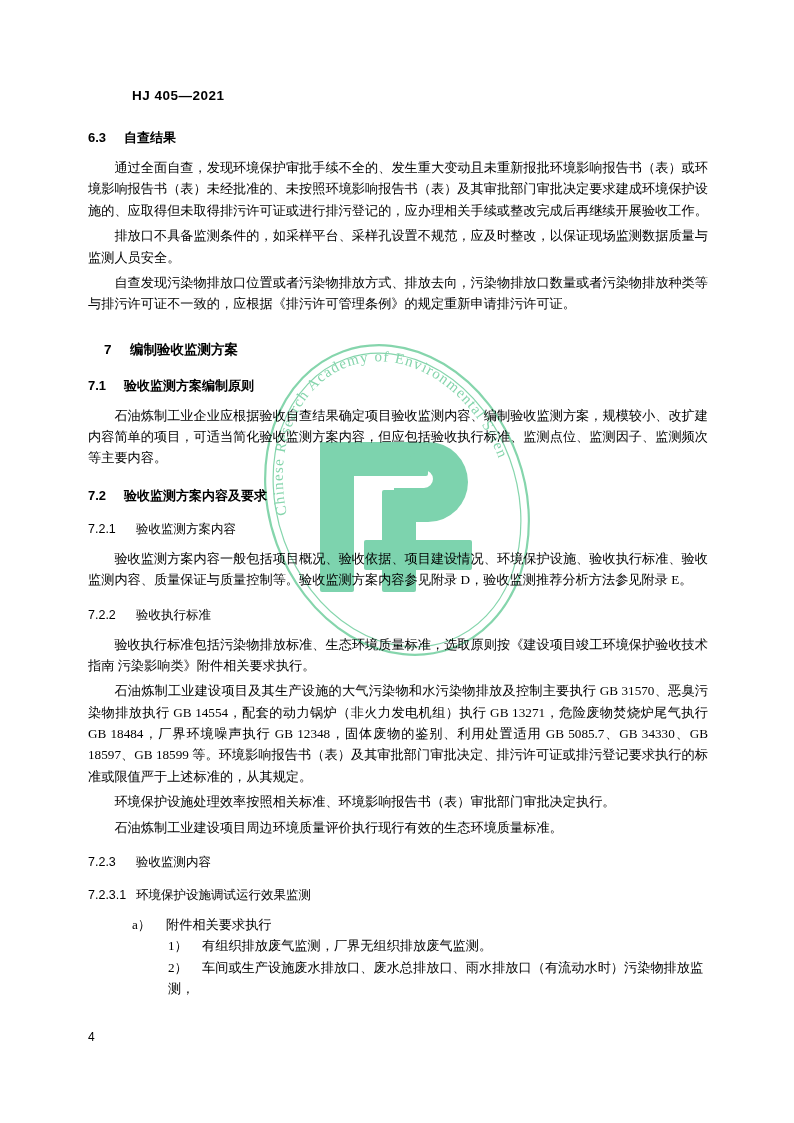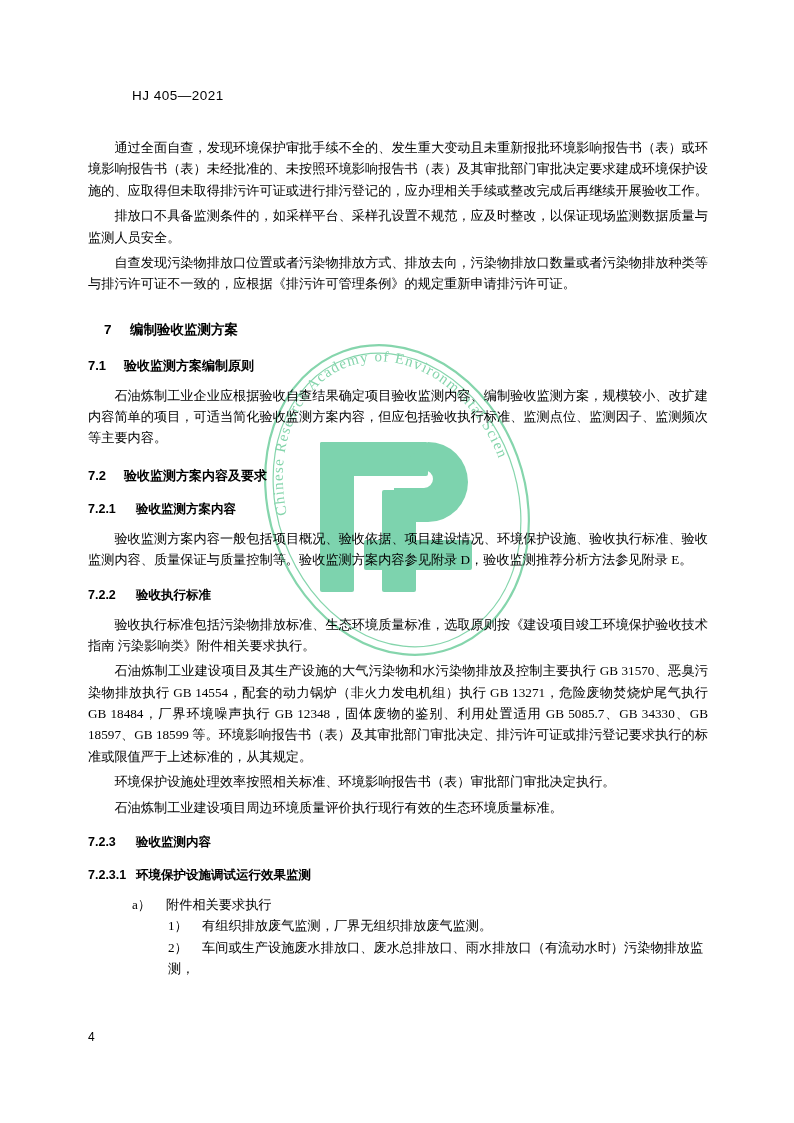--- a/index.html
+++ b/index.html
@@ -23,23 +23,23 @@
   }
   .content {
     position: absolute;
     left: 88px;
     top: 88px;
     width: 620px;
   }
   .header {
     font-family: "Liberation Sans", "DejaVu Sans", sans-serif;
     font-size: 13.5px;
-    font-weight: normal;
+    font-weight: bold;
     letter-spacing: 0.5px;
-    margin-bottom: 34px;
+    margin-bottom: 26px;
     padding-left: 44px;
   }
   .h2 {
     font-family: "Liberation Sans", "DejaVu Sans", sans-serif;
     font-size: 13px;
     font-weight: bold;
     margin: 18px 0 10px 0;
   }
   .h2 .num {
     display: inline-block;
@@ -51,21 +51,21 @@
     font-weight: bold;
     margin: 26px 0 16px 16px;
   }
   .h1 .num {
     display: inline-block;
     min-width: 26px;
   }
   .h3 {
     font-family: "Liberation Sans", "DejaVu Sans", sans-serif;
     font-size: 12.5px;
-    font-weight: bold;
+    font-weight: normal;
     margin: 16px 0 10px 0;
   }
   .h3 .num {
     display: inline-block;
     min-width: 48px;
   }
   p.body {
     font-size: 13.2px;
     line-height: 1.62;
     margin: 4px 0 2px 0;
@@ -144,20 +144,23 @@
         <rect x="150" y="160" width="34" height="102" rx="2"></rect>
         <rect x="132" y="210" width="108" height="30" rx="2"></rect>
       </g>
     </svg>
   </div>
 
   <div class="content">
 
     <div class="header">HJ 405—2021</div>
 
+    <div class="h2">
+      <span class="num">6.3</span><span>自查结果</span>
+    </div>
 
     <p class="body">通过全面自查，发现环境保护审批手续不全的、发生重大变动且未重新报批环境影响报告书（表）或环境影响报告书（表）未经批准的、未按照环境影响报告书（表）及其审批部门审批决定要求建成环境保护设施的、应取得但未取得排污许可证或进行排污登记的，应办理相关手续或整改完成后再继续开展验收工作。</p>
     <p class="body">排放口不具备监测条件的，如采样平台、采样孔设置不规范，应及时整改，以保证现场监测数据质量与监测人员安全。</p>
     <p class="body">自查发现污染物排放口位置或者污染物排放方式、排放去向，污染物排放口数量或者污染物排放种类等与排污许可证不一致的，应根据《排污许可管理条例》的规定重新申请排污许可证。</p>
 
     <div class="h1">
       <span class="num">7</span><span>编制验收监测方案</span>
     </div>
 
     <div class="h2">

